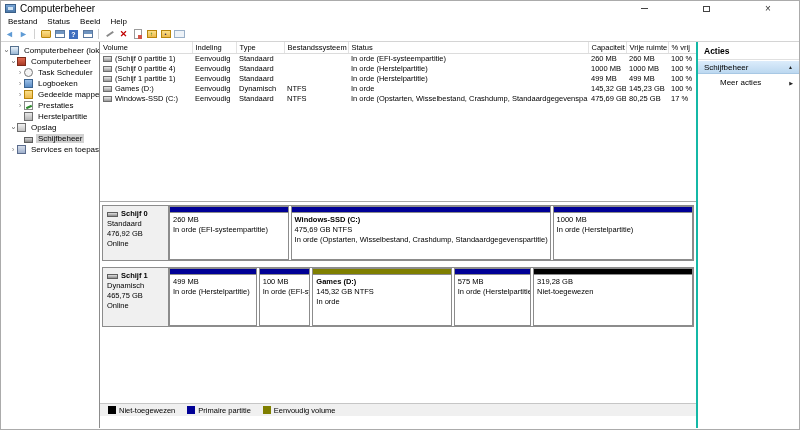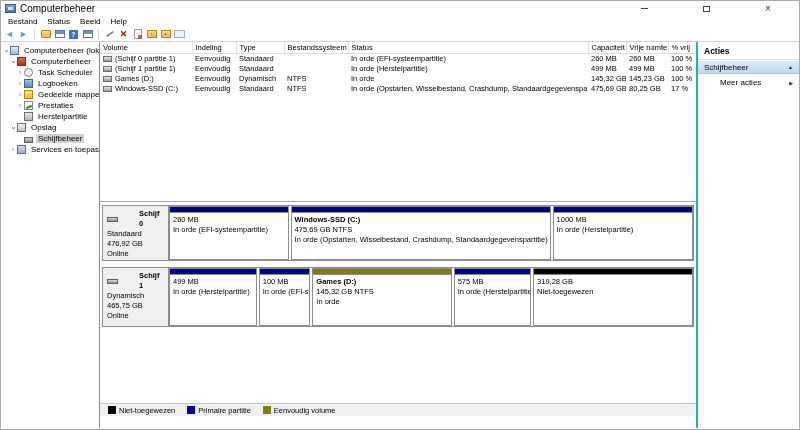--- a/index.html
+++ b/index.html
@@ -73,21 +73,21 @@
   table { border-collapse:collapse; table-layout:fixed; width:100%; font-size:7.5px; }
   th { font-weight:normal; text-align:left; padding:1px 3px; height:11px;
        border-right:1px solid #e2e2e2; border-bottom:1px solid #dcdcdc; white-space:nowrap; overflow:hidden; }
   td { padding:0 3px; height:10px; white-space:nowrap; overflow:hidden; }
   .vol-cell { display:flex; align-items:center; gap:3px; }
   .vol-icon { width:9px; height:6px; flex:none; background:linear-gradient(#e8e8e8,#9a9a9a); border:1px solid #6e6e6e; }
   
   .graphical { flex:1; padding:3px 2px 0 2px; overflow:hidden; }
   .band { display:flex; border:1px solid #8c8c8c; height:56px; margin-bottom:6px; background:#fff; }
   .blabel { width:66px; flex:none; background:#f0f0f0; border-right:1px solid #8c8c8c; padding:3px 4px; font-size:7.5px; line-height:10px; }
-  .bname { font-weight:bold; display:flex; align-items:center; gap:21px; }
+  .bname { font-weight:bold; display:flex; align-items:center; gap:3px; }
   .disk-icon { width:11px; height:5px; background:linear-gradient(#e0e0e0,#8a8a8a); border:1px solid #5e5e5e; flex:none; }
   .parts { flex:1; display:flex; min-width:0; }
   .part { display:flex; flex-direction:column; border:1px solid #8c8c8c; margin:0 2px 0 0; min-width:0; overflow:hidden; }
   .part:last-child { margin-right:0; }
   .part-bar { height:6px; flex:none; border-bottom:1px solid #8c8c8c; }
   .part-body { flex:1; padding:2px 3px; font-size:7.5px; line-height:10px; background:#fff; }
   .pname { font-weight:bold; white-space:nowrap; }
   .pname:empty { display:none; }
   .pline { white-space:nowrap; }
   
@@ -258,20 +258,35 @@
             <td></td>
             <td>In orde (EFI-systeempartitie)</td>
             <td>260 MB</td>
             <td>260 MB</td>
             <td>100 %</td>
           </tr>
           <tr>
             <td>
                 <span class="vol-cell">
                   <span class="vol-icon"></span>
+                  <span>(Schijf 0 partitie 4)</span>
+                </span>
+              </td>
+            <td>Eenvoudig</td>
+            <td>Standaard</td>
+            <td></td>
+            <td>In orde (Herstelpartitie)</td>
+            <td>1000 MB</td>
+            <td>1000 MB</td>
+            <td>100 %</td>
+          </tr>
+          <tr>
+            <td>
+                <span class="vol-cell">
+                  <span class="vol-icon"></span>
                   <span>(Schijf 1 partitie 1)</span>
                 </span>
               </td>
             <td>Eenvoudig</td>
             <td>Standaard</td>
             <td></td>
             <td>In orde (Herstelpartitie)</td>
             <td>499 MB</td>
             <td>499 MB</td>
             <td>100 %</td>

